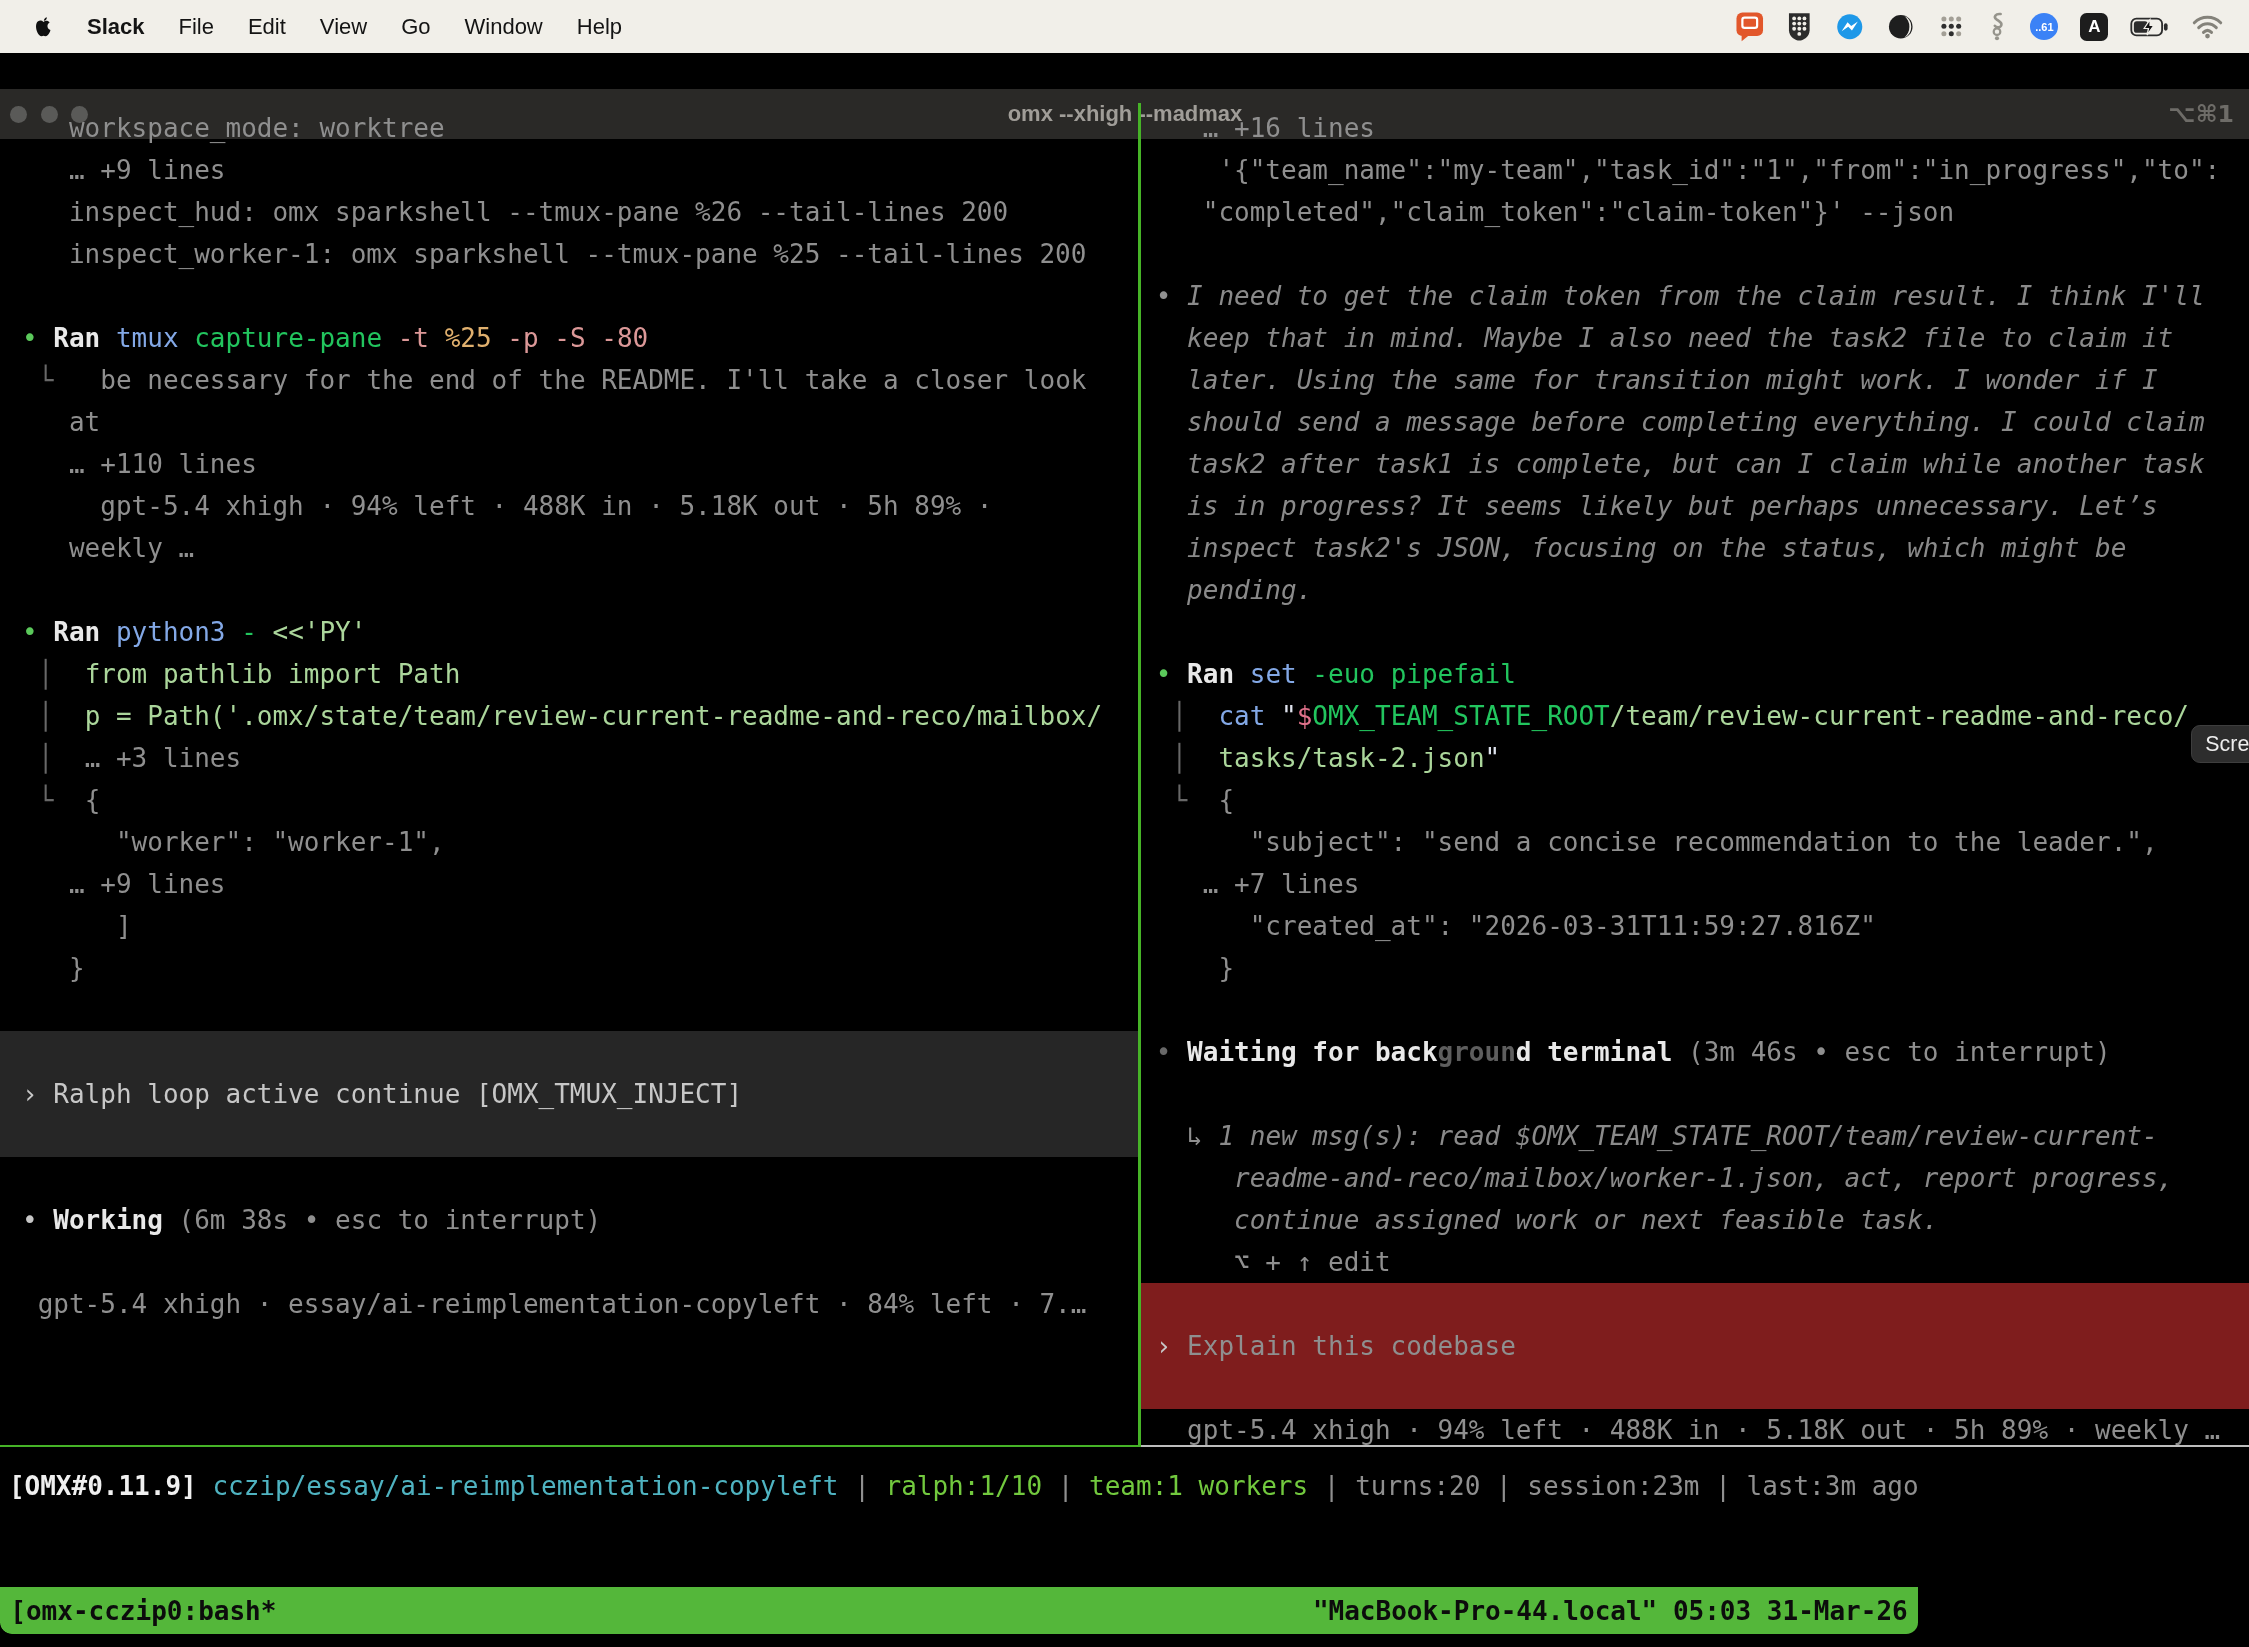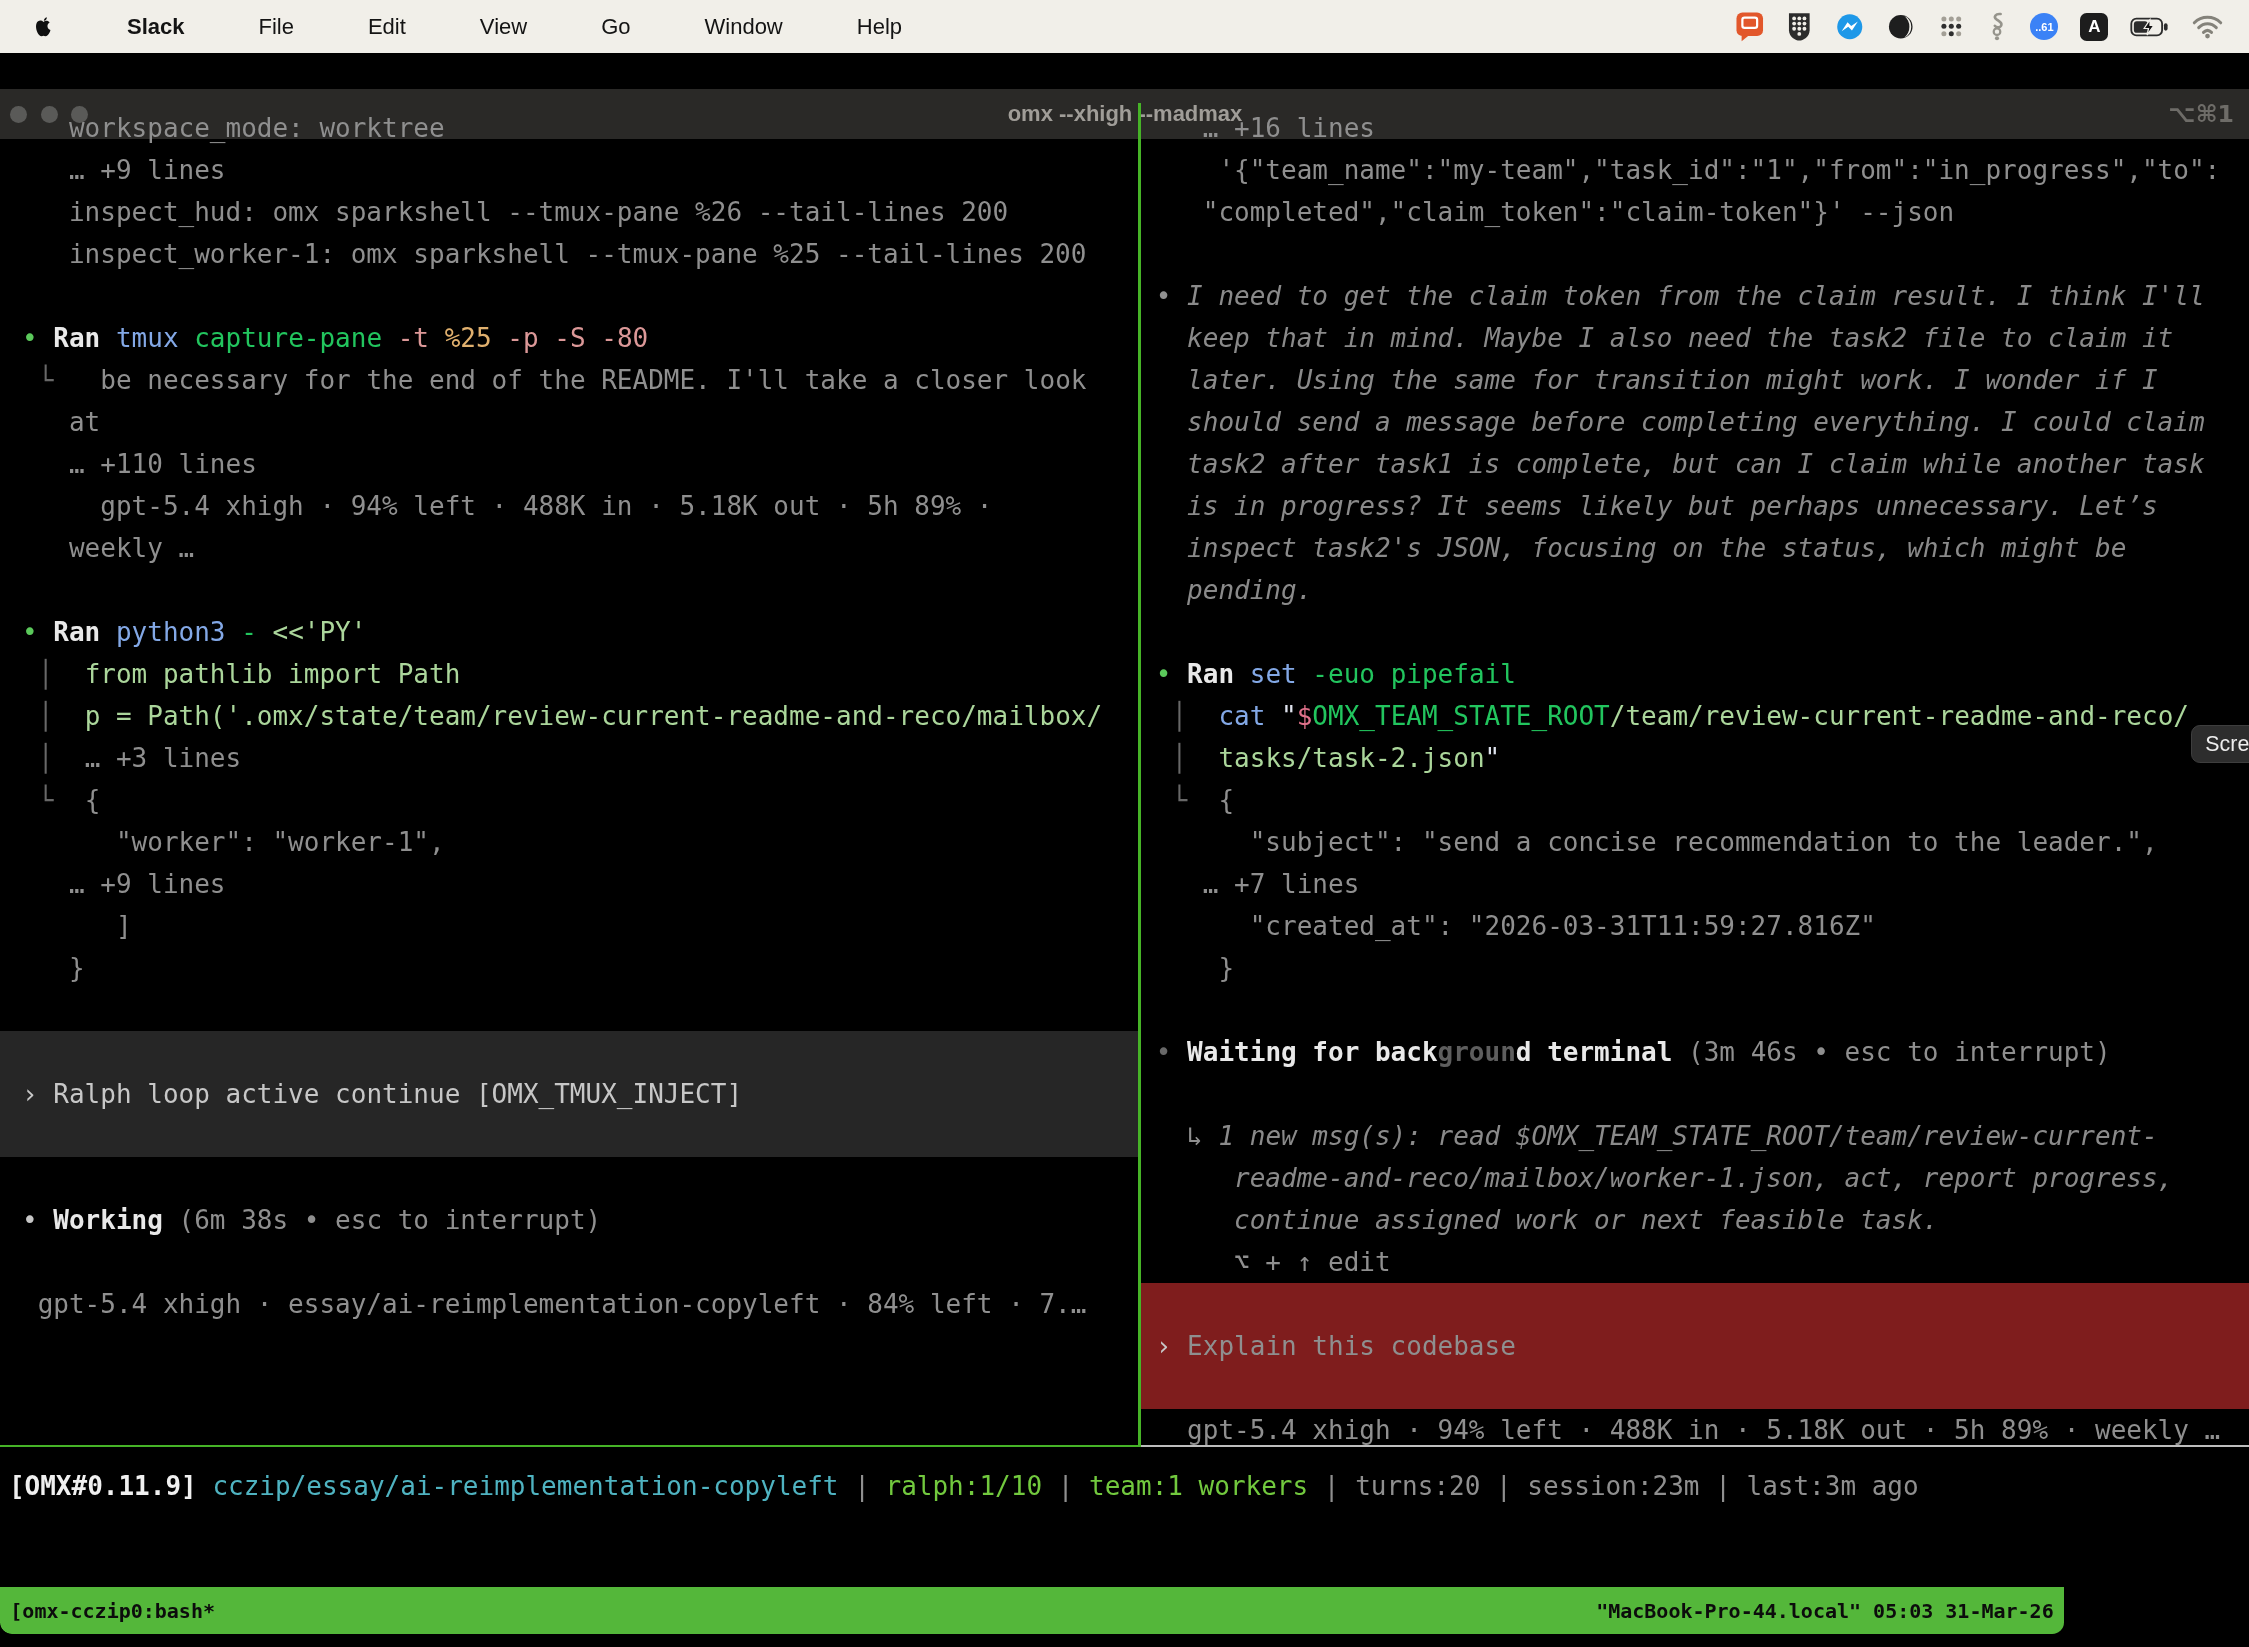--- a/index.html
+++ b/index.html
@@ -4,21 +4,21 @@
 <style>
   html,body{margin:0;padding:0;}
   body{position:relative;width:2250px;height:1648px;background:#000;overflow:hidden;
        font-family:"DejaVu Sans Mono",monospace;}
 
   
   .menubar{position:absolute;top:0;left:0;width:2250px;height:53px;background:#f1efe9;
            display:flex;align-items:center;padding:0 20.7px;box-sizing:border-box;
            font-family:"Liberation Sans",sans-serif;font-size:22px;color:#141414;}
   .apple{margin:0 34px 0 13.3px;display:flex;align-items:center;}
-  .menu-item{margin-right:34px;white-space:nowrap;margin-left:40px;}
+  .menu-item{margin-right:34px;white-space:nowrap;}
   .menu-item.app{font-weight:bold;}
   .status-icons{margin-left:auto;display:flex;align-items:center;gap:22px;padding-right:5.9px;}
   .sicon{display:flex;align-items:center;justify-content:center;}
   .icon-badge61{width:28px;height:26.6px;border-radius:50%;background:#3b82f6;color:#fff;
                 display:flex;align-items:center;justify-content:center;font-size:11px;
                 font-family:"Liberation Sans",sans-serif;font-weight:bold;}
   .icon-akey{width:28px;height:28px;border-radius:6.6px;background:#1d1d1d;color:#fff;
              display:flex;align-items:center;justify-content:center;font-size:17px;
              font-family:"Liberation Sans",sans-serif;font-weight:bold;}
   .icon-squiggle{color:#96948c;font-size:25px;font-family:"DejaVu Sans",sans-serif;}
@@ -64,23 +64,23 @@
 
   
   .vborder{position:absolute;left:1138px;top:50px;width:3px;height:1344px;background:#46b327;}
   .hborder-left{position:absolute;left:0;top:1392px;width:1138px;height:2.2px;background:#46b327;}
   .hborder-right{position:absolute;left:1141px;top:1392px;width:1109px;height:2.2px;background:#bdbdbd;}
 
   
   .hud{position:absolute;left:8.9px;top:1412px;font-size:26px;}
 
   
-  .tmuxbar{position:absolute;left:0;top:1534px;width:2064px;height:47px;background:#54b73a;
+  .tmuxbar{position:absolute;left:0;top:1534px;width:1918px;height:47px;background:#54b73a;
            border-radius:0 0 11.8px 11.8px;display:flex;justify-content:space-between;align-items:center;
-           padding:0 10.3px;box-sizing:border-box;color:#0c0c0c;font-size:20px;font-weight:bold;}
+           padding:0 10.3px;box-sizing:border-box;color:#0c0c0c;font-size:26px;font-weight:bold;}
   .tmuxbar .t{white-space:pre;}
 
   
   .tooltip{position:absolute;left:2191px;top:725px;width:111px;height:38px;background:#2d2d2d;
            border:0.7px solid #3e3e3e;border-radius:8.9px;color:#ededed;z-index:6;
            font-family:"Liberation Sans",sans-serif;font-size:21.4px;line-height:37px;
            padding-left:13.3px;box-sizing:border-box;}
 </style>
 </head>
 <body>

